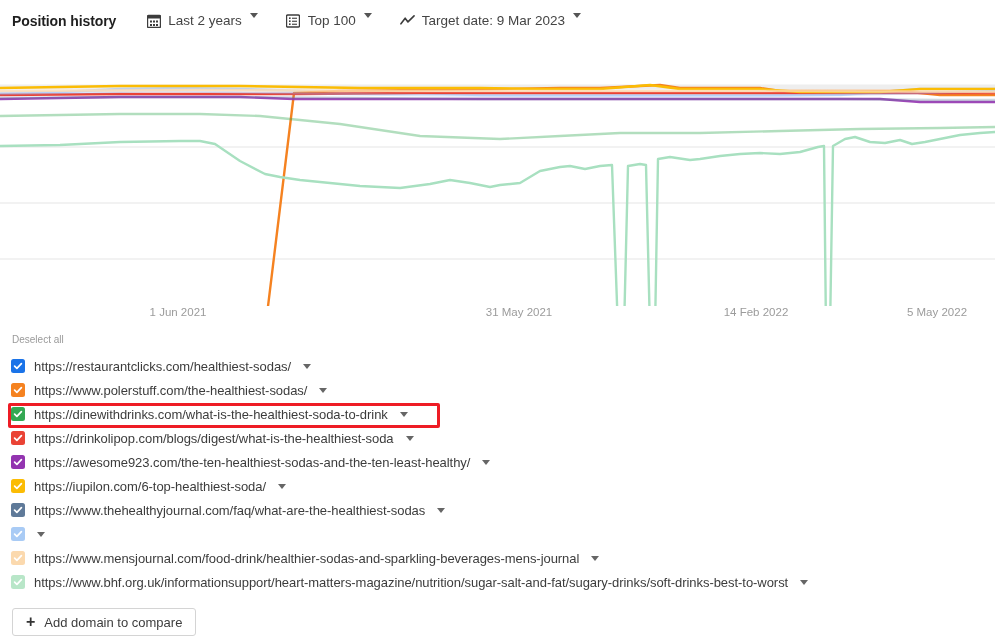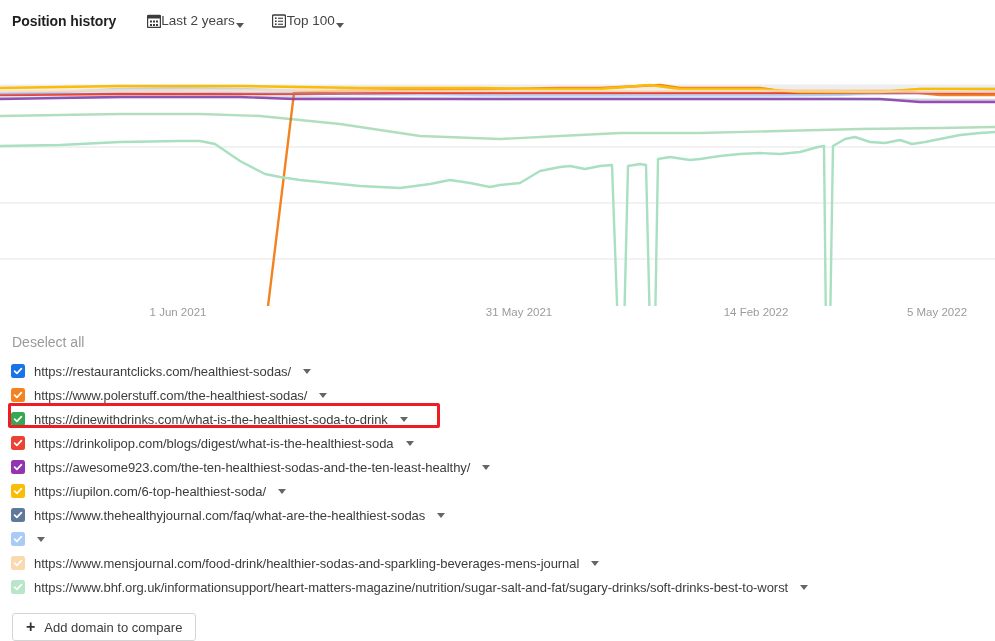--- a/index.html
+++ b/index.html
@@ -29,21 +29,22 @@
   .toolbar-title {
     font-size: 14px;
     font-weight: bold;
     color: #1f1f1f;
     letter-spacing: -0.1px;
     margin-right: 30px;
     white-space: nowrap;
   }
   .tb-control {
     display: flex;
-    align-items: flex-end;
+    align-items: flex-start;
+    gap: 7px;
     margin-right: 28px;
     cursor: pointer;
     white-space: nowrap;
     color: #444444;
     font-size: 13.5px;
   }
   .tb-control .tb-label { color: #444; }
   .tb-icon {
     display: inline-flex;
     align-items: center;
@@ -82,21 +83,21 @@
     font-size: 11.5px;
     color: #9b9b9b;
     white-space: nowrap;
   }
 
   
   .legend {
     padding: 0 0 0 11px;
   }
   .deselect-all {
-    font-size: 14px;
+    font-size: 10px;
     color: #9a9a9a;
     margin: 6px 8px 9px 1px;
     cursor: pointer;
     display: inline-block;
   }
   .legend-list { display: block; }
   .legend-item {
     display: flex;
     align-items: center;
     height: 24px;
@@ -200,20 +201,29 @@
           <rect x="3" y="6.4" width="1.6" height="1.6" fill="#3c3c3c"></rect>
           <rect x="6" y="6.7" width="5" height="1.1" fill="#3c3c3c"></rect>
           <rect x="3" y="9.4" width="1.6" height="1.6" fill="#3c3c3c"></rect>
           <rect x="6" y="9.7" width="5" height="1.1" fill="#3c3c3c"></rect>
         </svg>
     </span>
     <span class="tb-label">Top 100</span>
     <span class="caret"></span>
   </div>
 
+  <div class="tb-control">
+    <span class="tb-icon">
+      <svg width="16" height="14" viewBox="0 0 16 14">
+          <path d="M1 10 L5.5 4 L8.5 8 L15 1.5" fill="none" stroke="#3c3c3c" stroke-width="1.7" stroke-linecap="round" stroke-linejoin="round"></path>
+        </svg>
+    </span>
+    <span class="tb-label">Target date: 9 Mar 2023</span>
+    <span class="caret"></span>
+  </div>
 </div>
 
 <div class="chart-wrap">
   <svg class="chart-svg" id="chart-svg" width="995" height="265" viewBox="0 0 995 265">
     <g id="gridlines">
         <line x1="0" x2="995" y1="46" y2="46" stroke="#eeeeee" stroke-width="5"></line>
         <line x1="0" x2="995" y1="106" y2="106" stroke="#eeeeee" stroke-width="1.4"></line>
         <line x1="0" x2="995" y1="162" y2="162" stroke="#eeeeee" stroke-width="1.4"></line>
         <line x1="0" x2="995" y1="218" y2="218" stroke="#eeeeee" stroke-width="1.4"></line>
         <line x1="0" x2="995" y1="274" y2="274" stroke="#eeeeee" stroke-width="1.4"></line>

